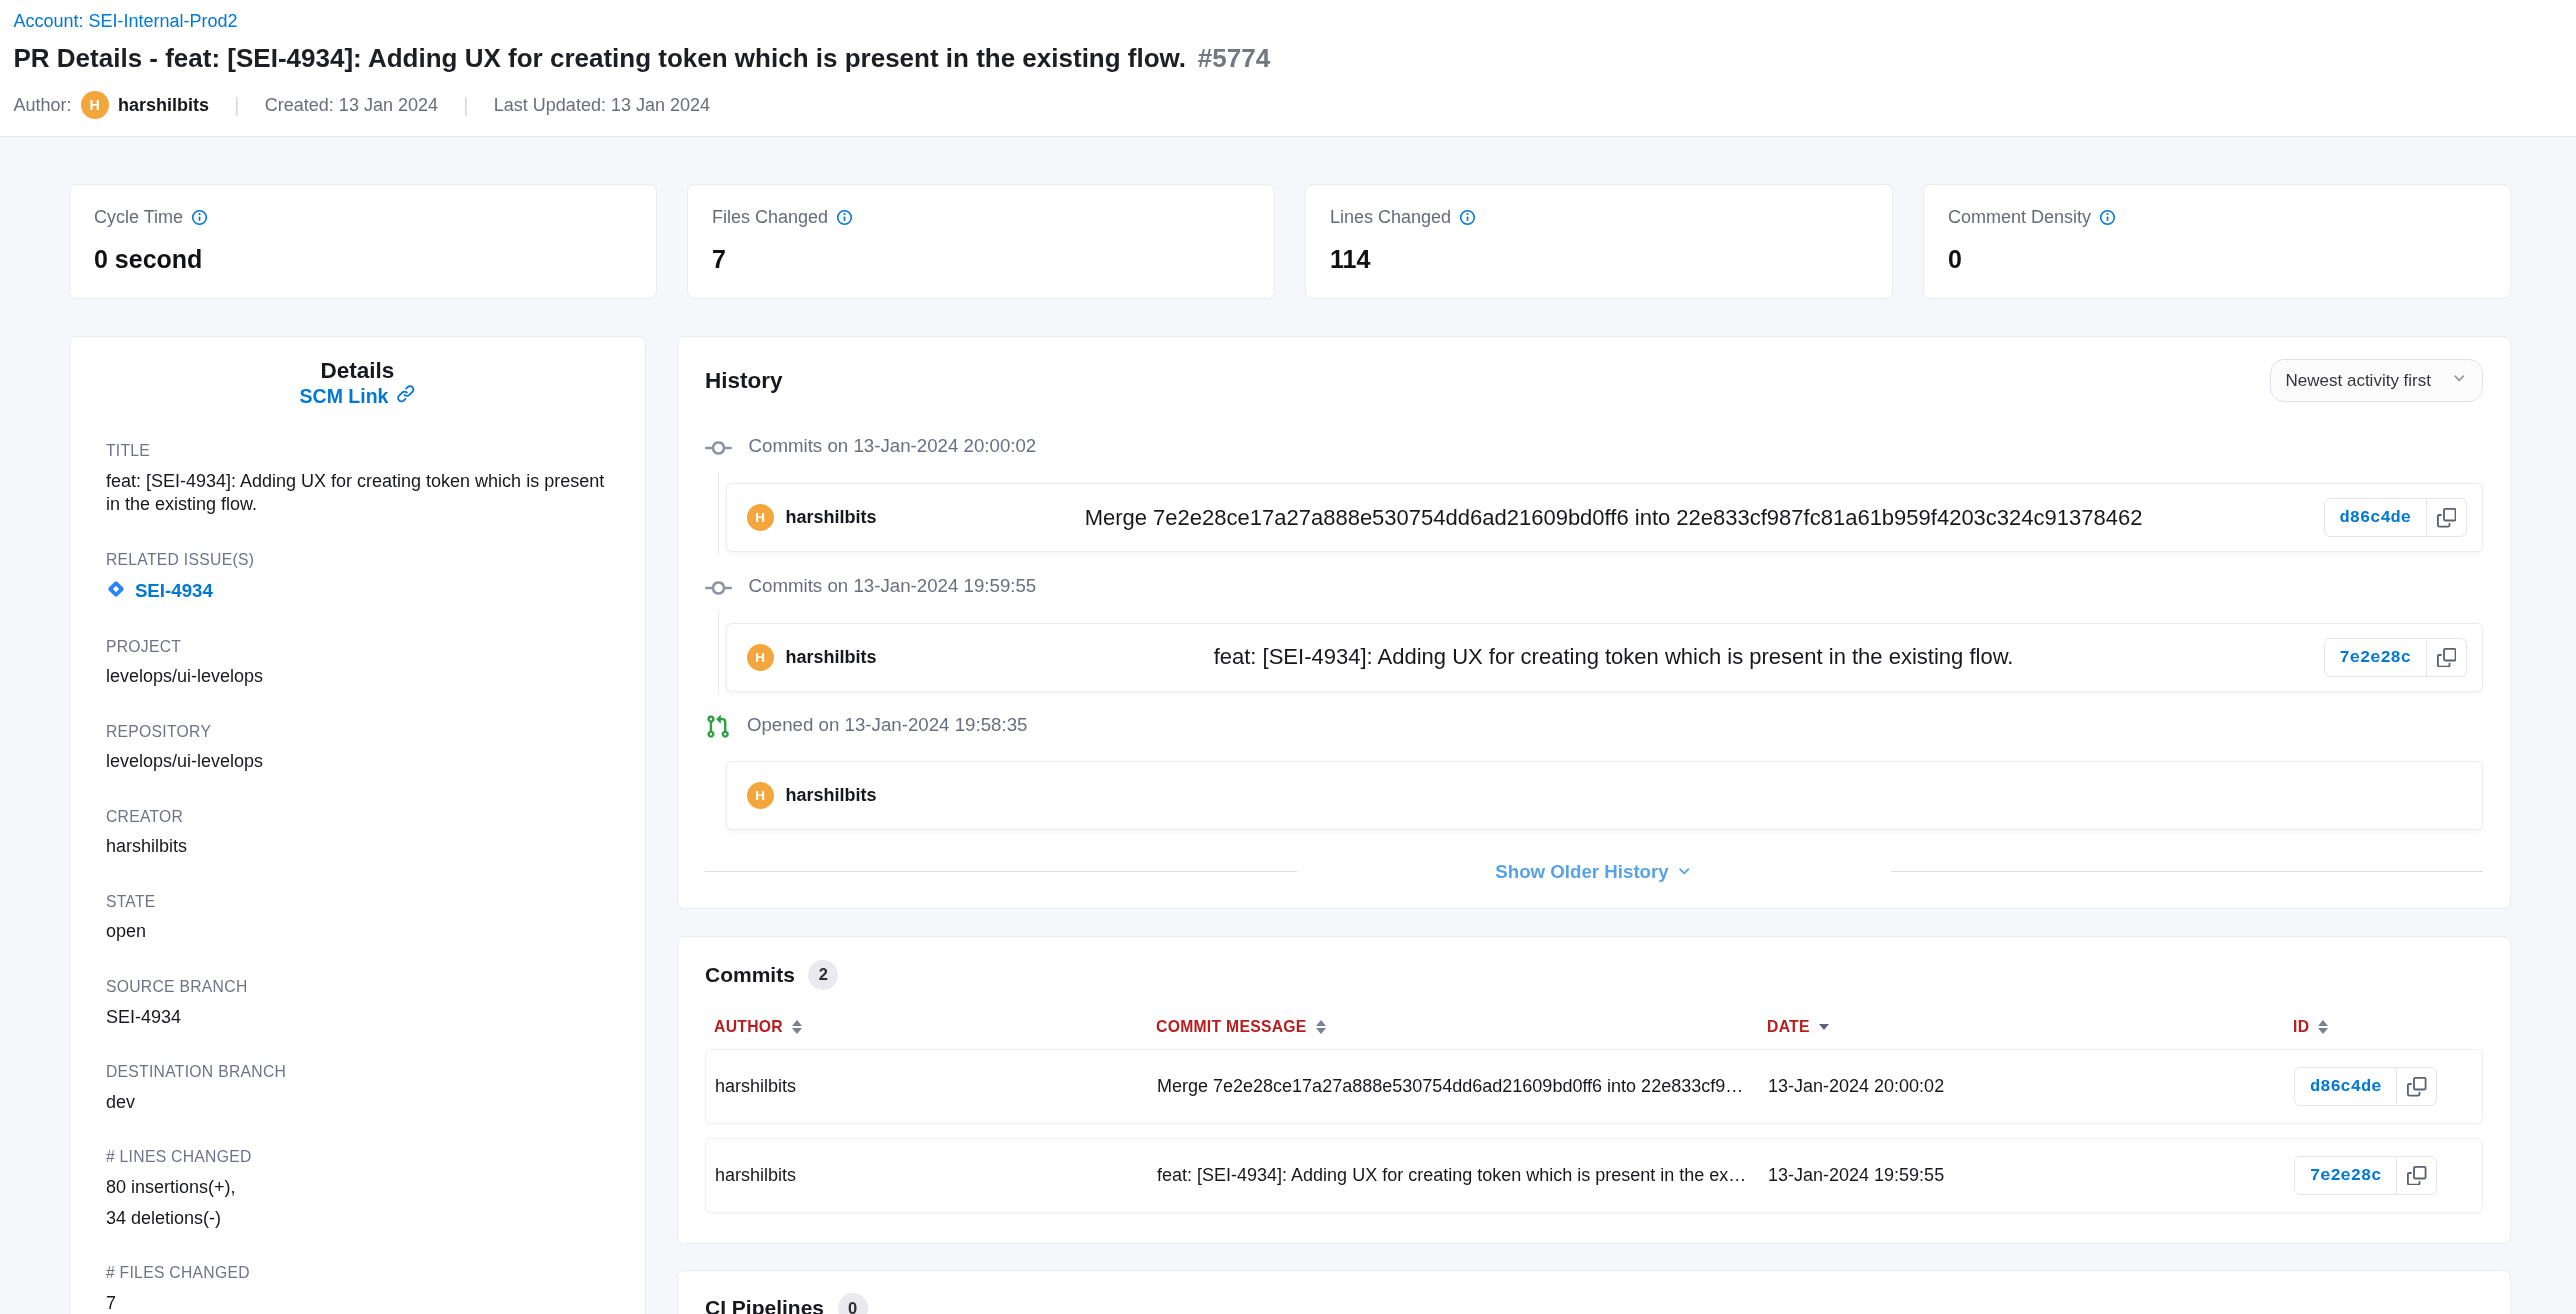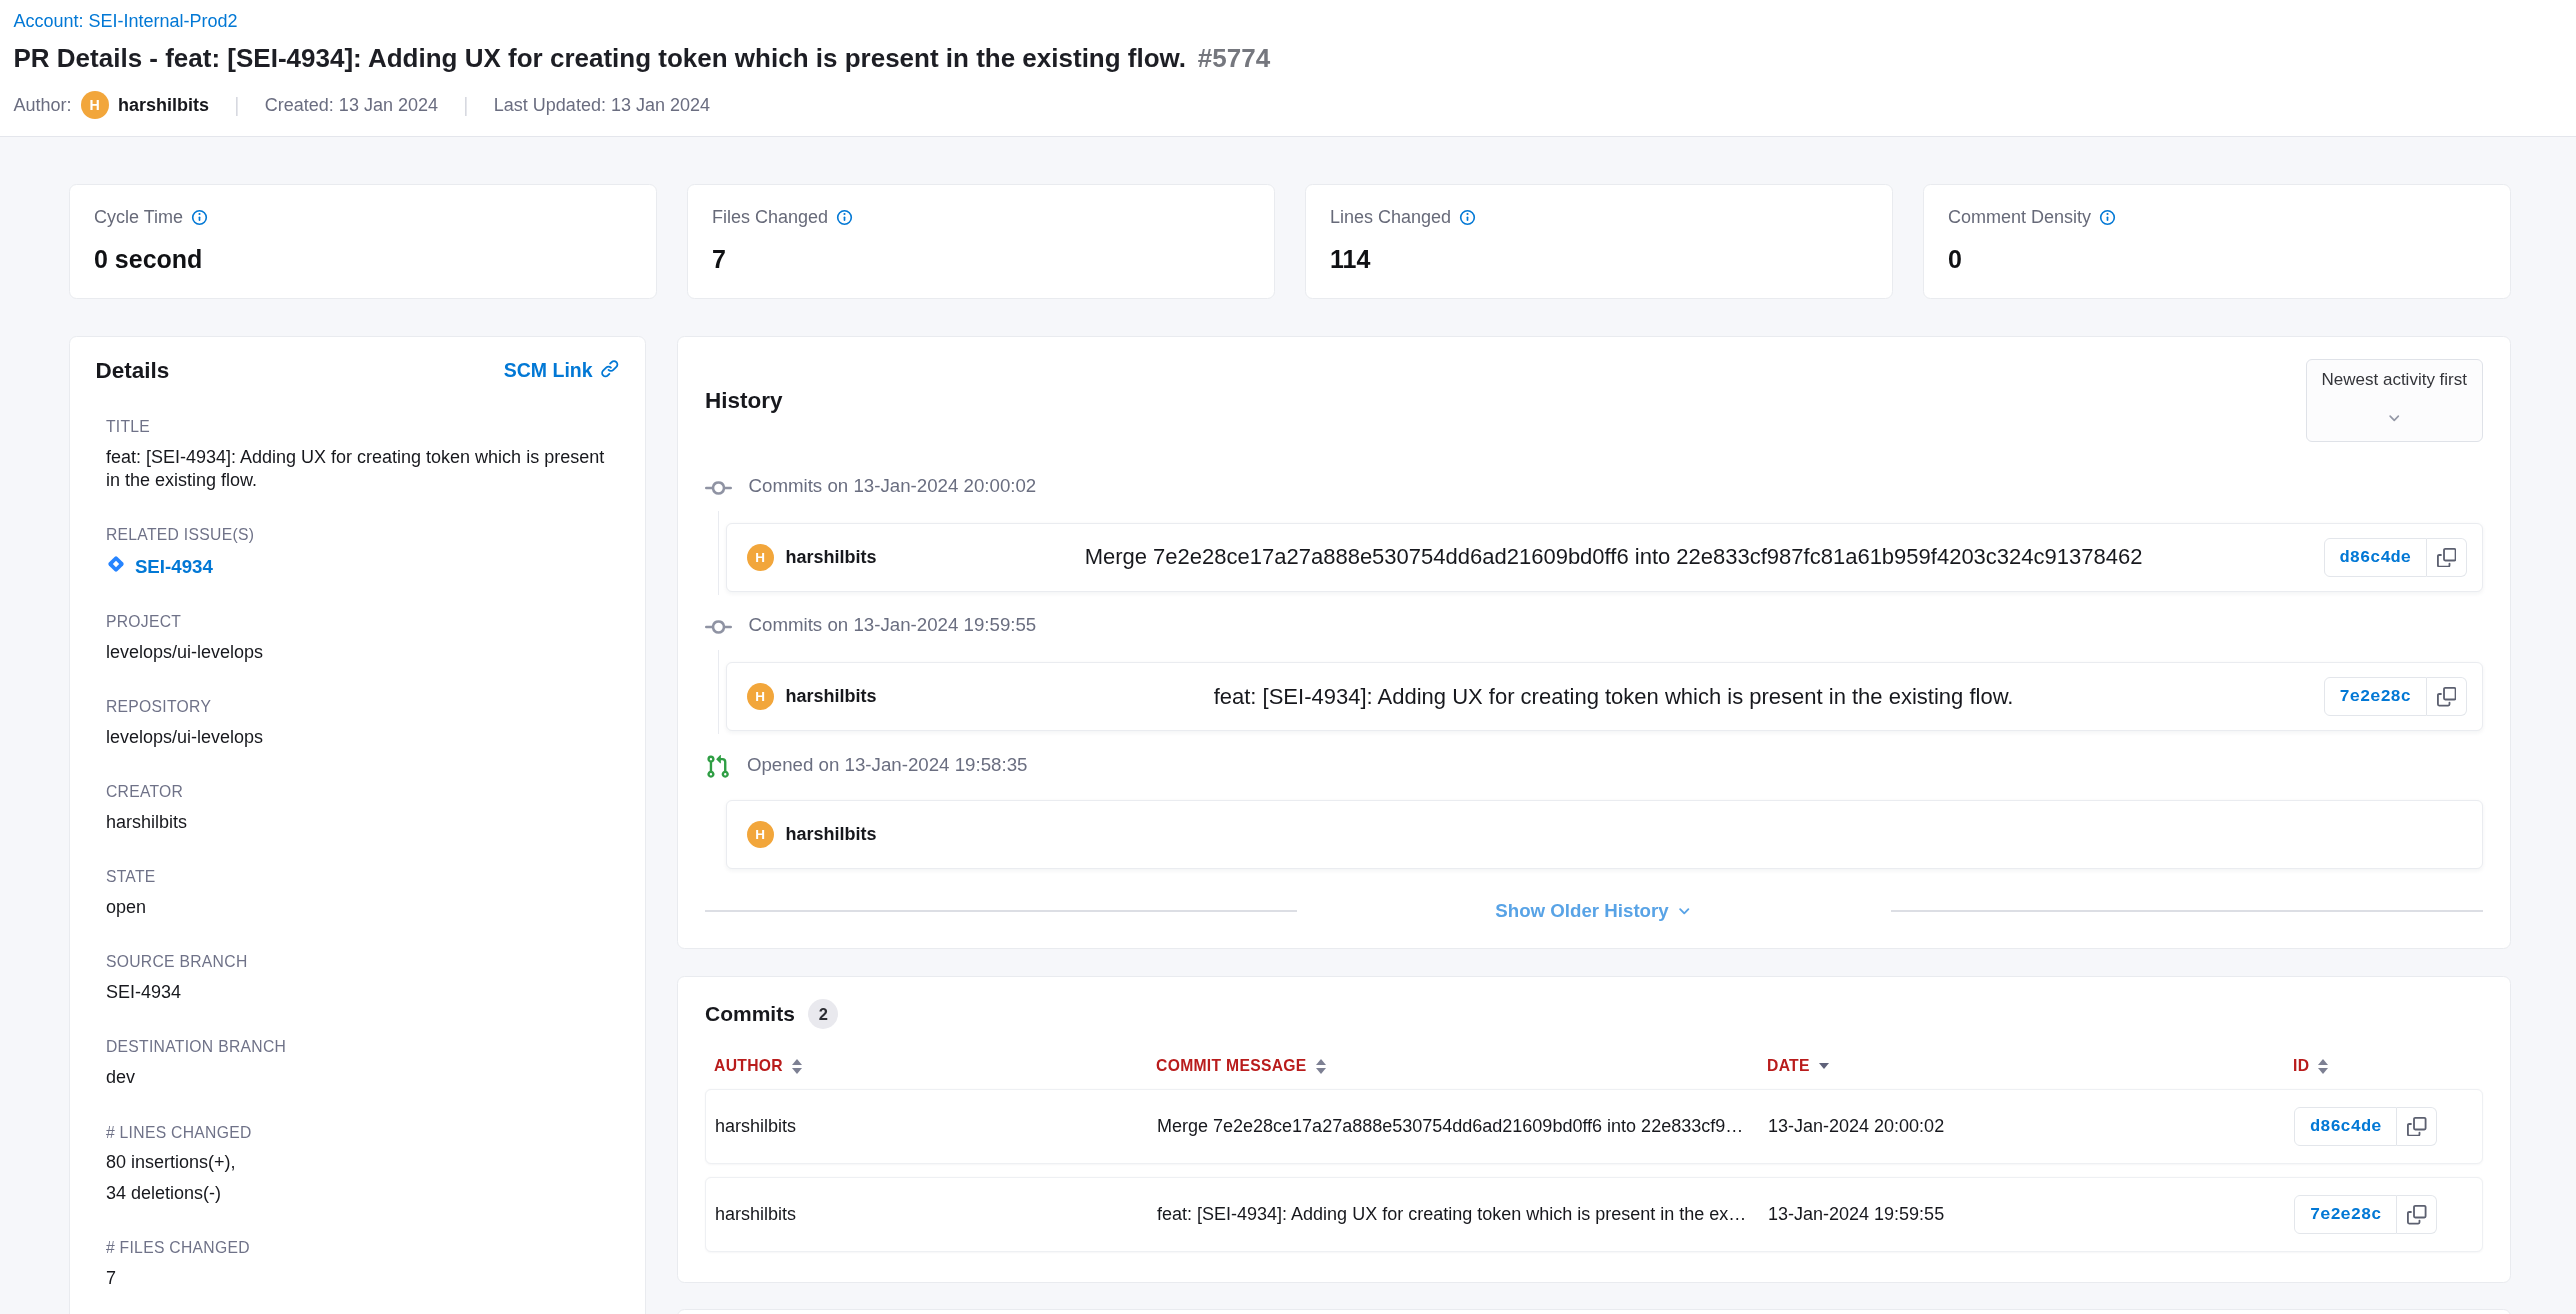--- a/index.html
+++ b/index.html
@@ -28,39 +28,39 @@
   .metric-value { margin-top:16.5px; font-size:25px; font-weight:bold; color:#101114; }
   .info-icon { display:inline-flex; cursor:pointer; }
 
   .content-row { margin-top:37px; display:flex; gap:31px; align-items:flex-start; }
   .left-col { width:577px; flex:none; }
   .right-col { flex:1; min-width:0; }
   .card { background:#fff; border:1.5px solid #e9ebef; border-radius:7.5px; }
 
   
   .details-card { padding:21px 25.4px 22.5px 25.4px; }
-  .details-header { display:flex; align-items:center; justify-content:space-between; }
+  .details-header { display:flex; align-items:center; justify-content:space-between;flex-direction:column; }
   .panel-heading { font-size:22.5px; font-weight:bold; color:#17181d; }
   .scm-link { display:flex; align-items:center; gap:7.5px; color:#0278d5; font-size:19.5px;
               font-weight:bold; cursor:pointer; }
   .fields { margin-top:28.4px; margin-left:10.5px; }
   .field { margin-bottom:21px; }
   .field-label { font-size:15.7px; color:#6f7288; letter-spacing:0.3px; margin-bottom:9.7px;margin-top:34px; }
   .field-value { font-size:18px; color:#17181d; line-height:1.3; }
   .field-value.two-line div { margin-bottom:7.5px; }
   .issue-link { display:flex; align-items:center; gap:9px; margin-top:3px; }
   .issue-link span { color:#0278d5; font-weight:bold; font-size:18.7px; cursor:pointer; }
   .time-card { margin-top:28.4px; padding:24px 25.4px 30px 25.4px; }
 
   
   .history-card { padding:22.5px 27px 25.4px 27px; }
   .history-header { display:flex; align-items:center; justify-content:space-between; }
   .sort-dropdown { display:flex; align-items:center; gap:19.5px; background:#fcfcfd;
-                   border:1.5px solid #dfe2e8; border-radius:6px; padding:9.7px 15px;
-                   font-size:17px; color:#34353a; cursor:pointer;flex-direction:column; }
+                   border:1.5px solid #dfe2e8; border-radius:14px; padding:9.7px 15px;
+                   font-size:17px; color:#34353a; cursor:pointer; }
   .timeline { margin-top:33px; }
   .tl-item { position:relative; }
   .tl-connector { position:absolute; left:12.7px; top:36px; bottom:-3px; width:1.5px; background:#e9ebf0; }
   .tl-label-row { display:flex; align-items:flex-start; gap:16.5px; }
   .tl-label { font-size:18.7px; color:#6a6e80; }
   .tl-card { margin:18px 0 22.5px 21px; background:#fff; border:1.5px solid #eaecf0; border-radius:6px;
              box-shadow:0 1.5px 4.5px rgba(20,30,60,.05); height:69px; display:flex; align-items:center;
              padding:0 15px 0 19.5px; }
   .tl-card .avatar.xs { width:27px; height:27px; font-size:13.5px; margin:0; }
   .tl-name { font-weight:bold; font-size:18px; color:#17181d; margin-left:12px; }

